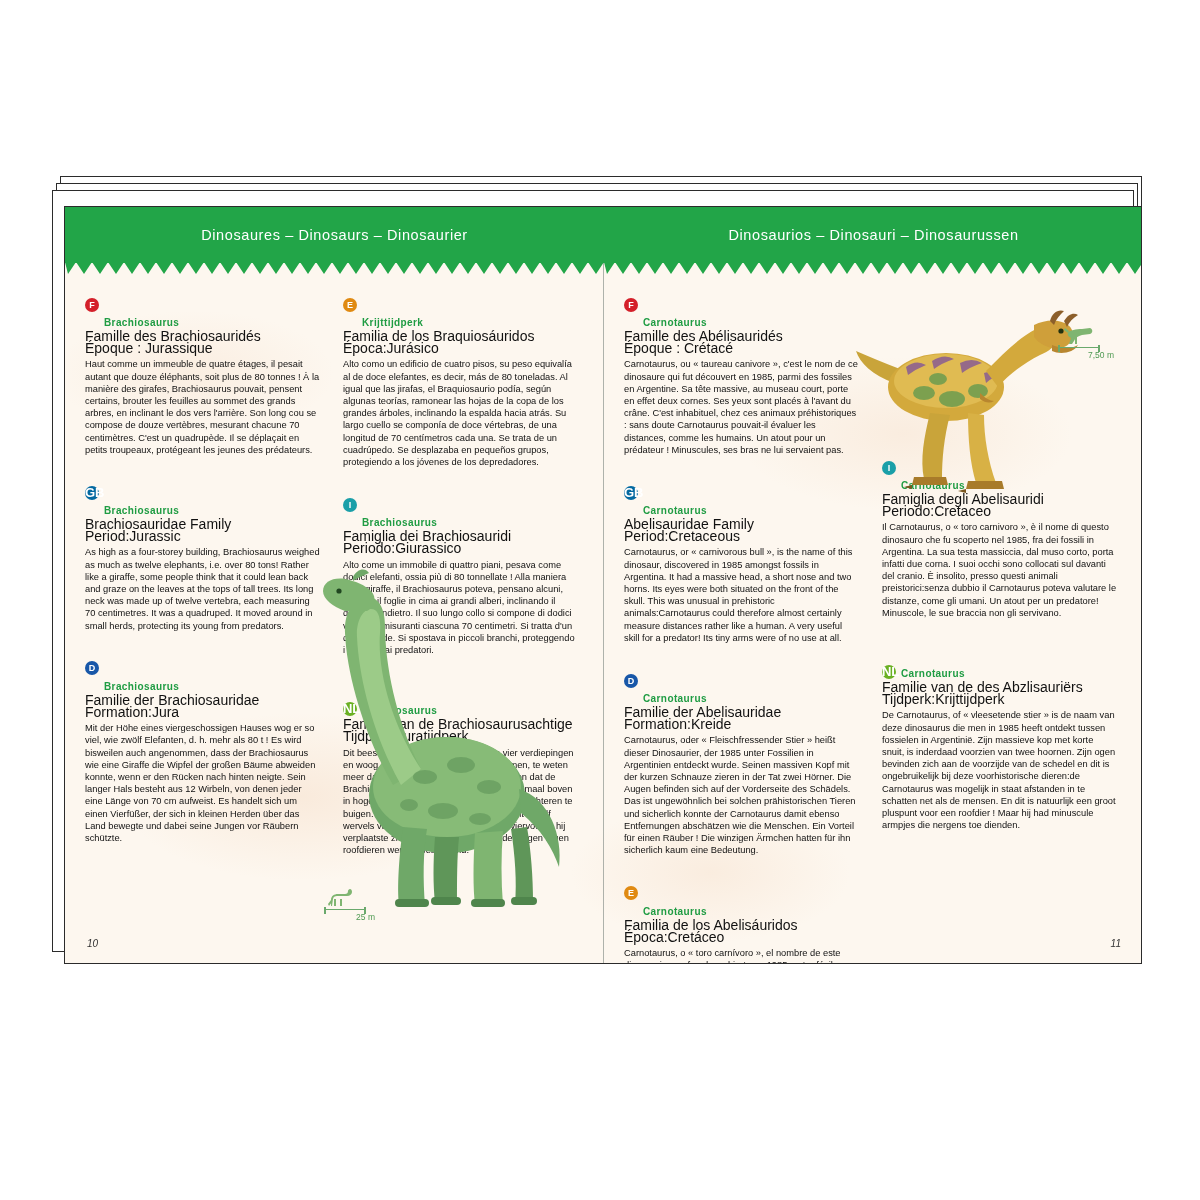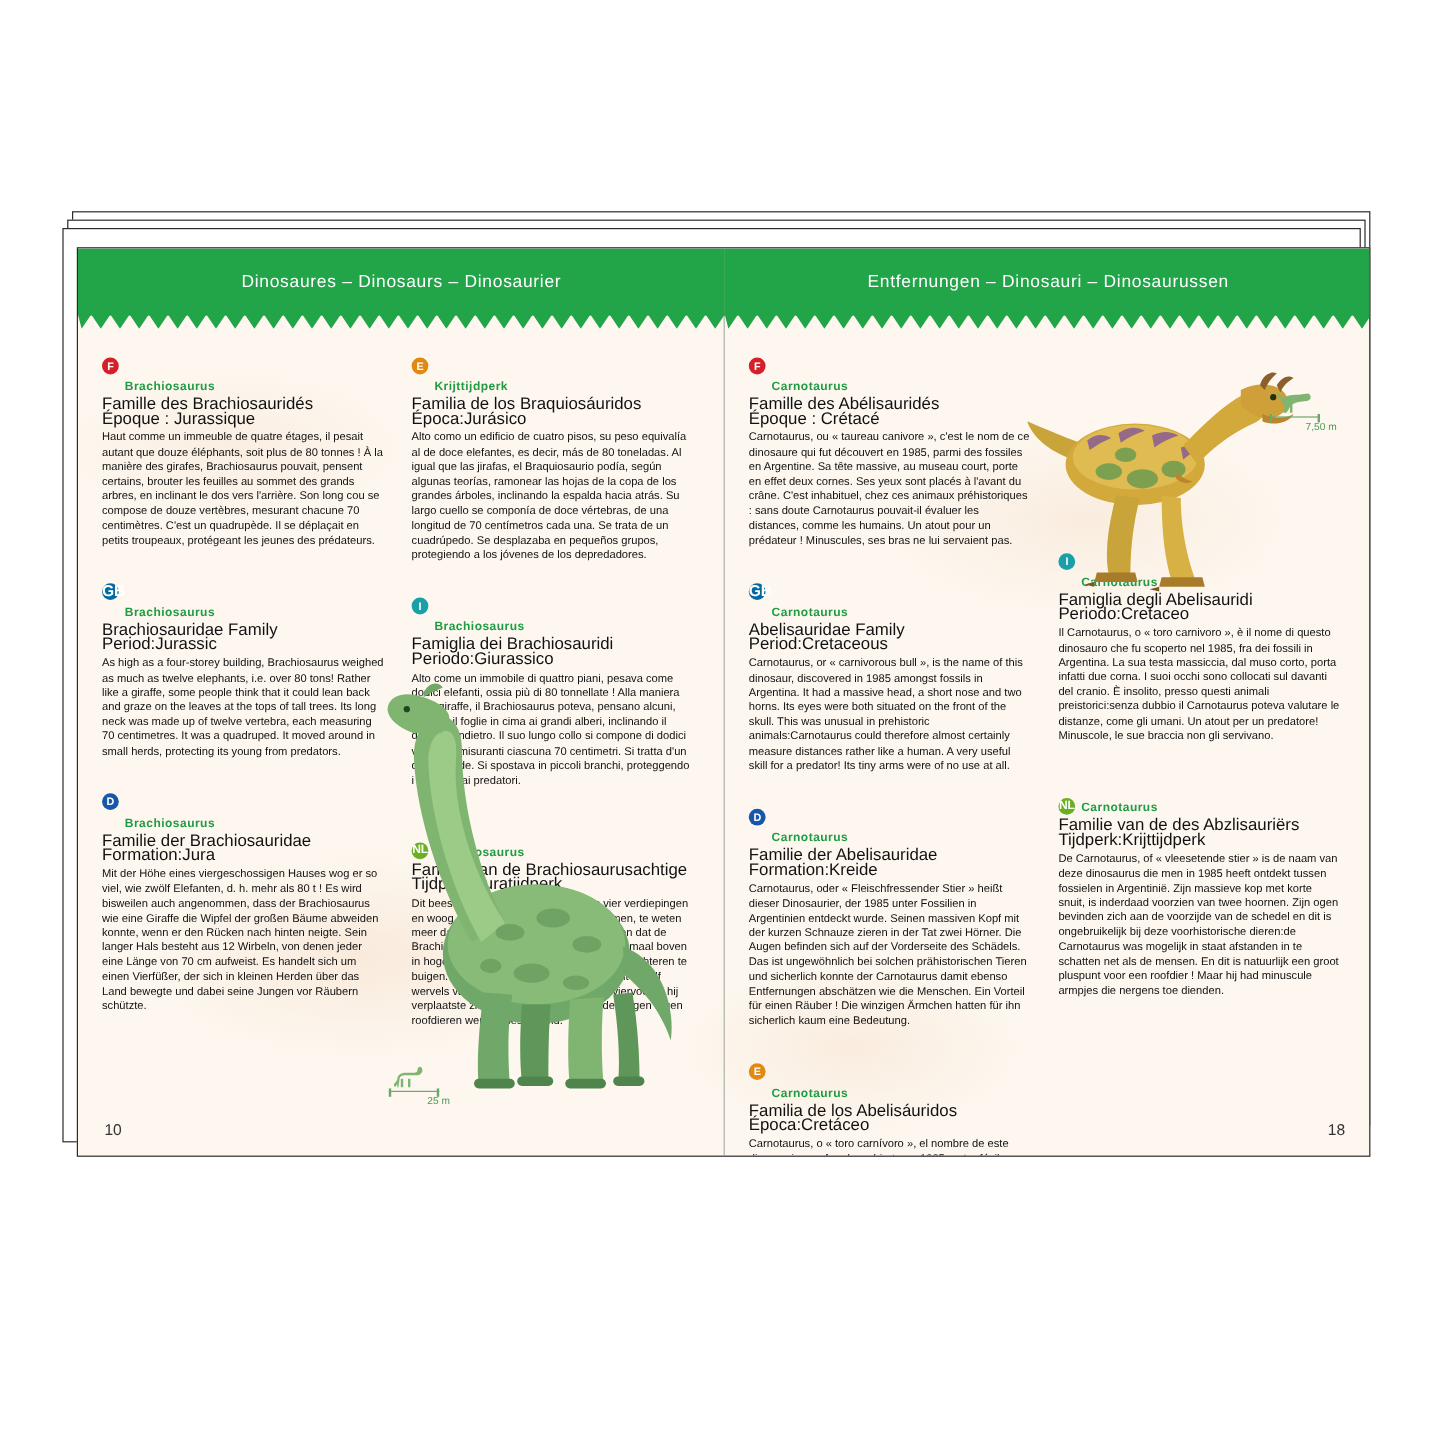--- a/index.html
+++ b/index.html
@@ -134,21 +134,21 @@
     font-weight: bold;
     line-height: 14px;
     text-align: center;
     flex: 0 0 auto;
     letter-spacing: -0.2px;
   }
   .flag.gb { background: #0369a1; font-size: 13px; }
   .flag.d  { background: #1857a8; }
   .flag.e  { background: #e08a12; }
   .flag.i  { background: #1a9fa8; }
-  .flag.nl { background: #6ab023; font-size: 10px; margin-top: 32px; }
+  .flag.nl { background: #6ab023; font-size: 13px; margin-top: 32px; }
   .sp-name {
     color: #1f9c43;
     font-size: 10px;
     font-weight: bold;
     letter-spacing: .4px;
     margin-top: 36px;
   }
   .meta {
     font-size: 14px;
     line-height: 12.2px;
@@ -159,21 +159,22 @@
     font-size: 9.3px;
     line-height: 12.2px;
     color: #111111;
     text-align: left;
   }
 
   
   .folio {
     position: absolute;
     bottom: 16px;
-    font-size: 13px;
+    font-size: 10px;
+    font-style: italic;
     color: #333333;
   }
   .folio.left  { left: 22px; }
   .folio.right { right: 22px; }
 
   
   .scale {
     position: absolute;
     text-align: right;
     color: #4f9a52;
@@ -330,21 +331,21 @@
         </svg>
         <div class="bar"></div>
         <div>25 m</div>
       </div>
 
       <div class="folio left">10</div>
     </div>
 
     <div class="page right">
       <div class="band">
-        <div class="band-title">Entfernungen – Dinosauri – Dinosaurussen</div>
+        <div class="band-title">Dinosaurios – Dinosauri – Dinosaurussen</div>
         <svg class="zig" viewBox="0 0 539 12" preserveAspectRatio="none">
           <polygon points="0,0 539,0 539,0 531,12 523,0 515,12 507,0 499,12 491,0 483,12 475,0 467,12 459,0 451,12 443,0 435,12 427,0 419,12 411,0 403,12 395,0 387,12 379,0 371,12 363,0 355,12 347,0 339,12 331,0 323,12 315,0 307,12 299,0 291,12 283,0 275,12 267,0 259,12 251,0 243,12 235,0 227,12 219,0 211,12 203,0 195,12 187,0 179,12 171,0 163,12 155,0 147,12 139,0 131,12 123,0 115,12 107,0 99,12 91,0 83,12 75,0 67,12 59,0 51,12 43,0 35,12 27,0 19,12 11,0 3,12 0,0" fill="#22a548"></polygon>
         </svg>
       </div>
 
       <div class="cols">
         <div class="col col-a">
 
           <div class="entry">
             <div class="entry-head">
@@ -460,17 +461,17 @@
       <div class="scale" style="left:440px; top:118px; width:70px;">
         <svg width="30" height="20" viewBox="0 0 30 20" style="display:block;margin:0 auto;">
           <path d="M26 3 C29 4 29 8 26 9 L18 10 C14 11 11 13 10 16 L8 19 L5 19 L7 13 C5 12 3 10 4 8 C6 5 12 4 18 4 Z" fill="#7fb571"></path>
           <rect x="11" y="12" width="2" height="7" fill="#7fb571"></rect>
           <path d="M4 8 L0 5 L1 3 L5 6 Z" fill="#7fb571"></path>
         </svg>
         <div class="bar"></div>
         <div>7,50 m</div>
       </div>
 
-      <div class="folio right">18</div>
+      <div class="folio right">11</div>
     </div>
 
   </div>
 </div>
 
 </body></html>

